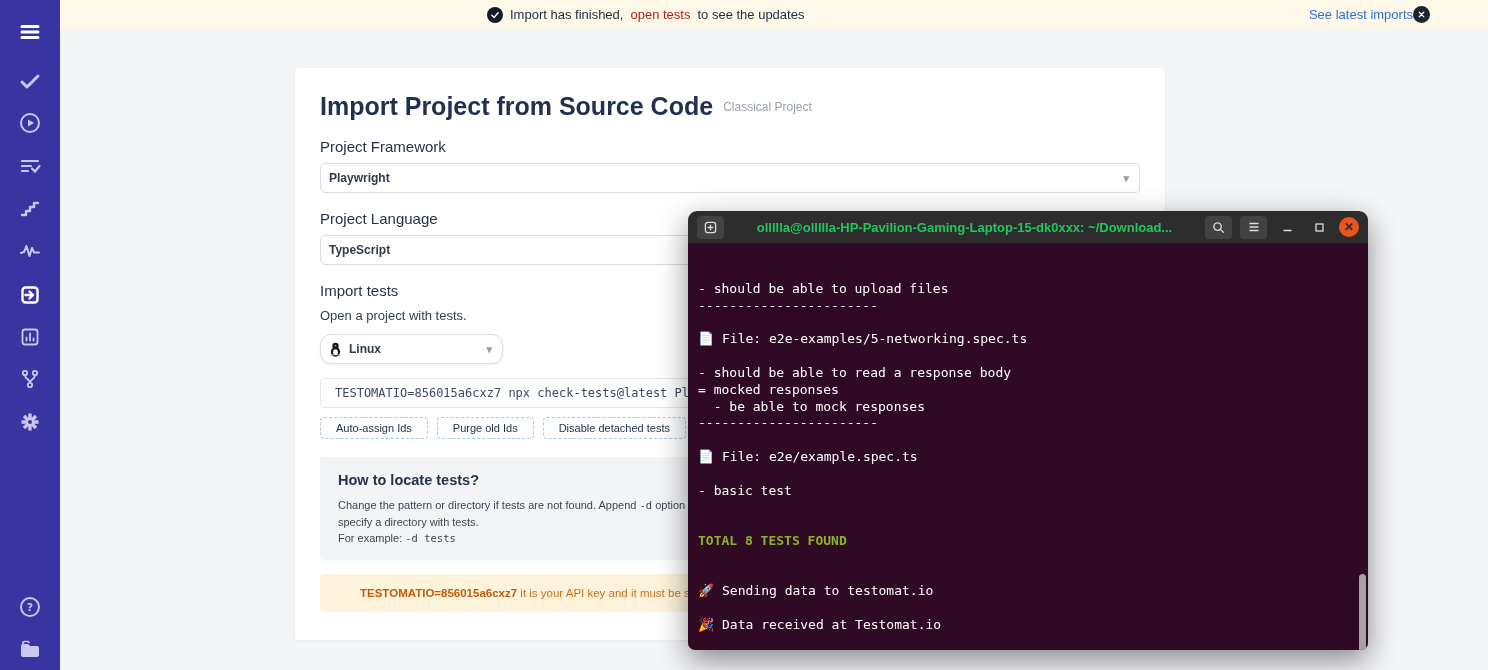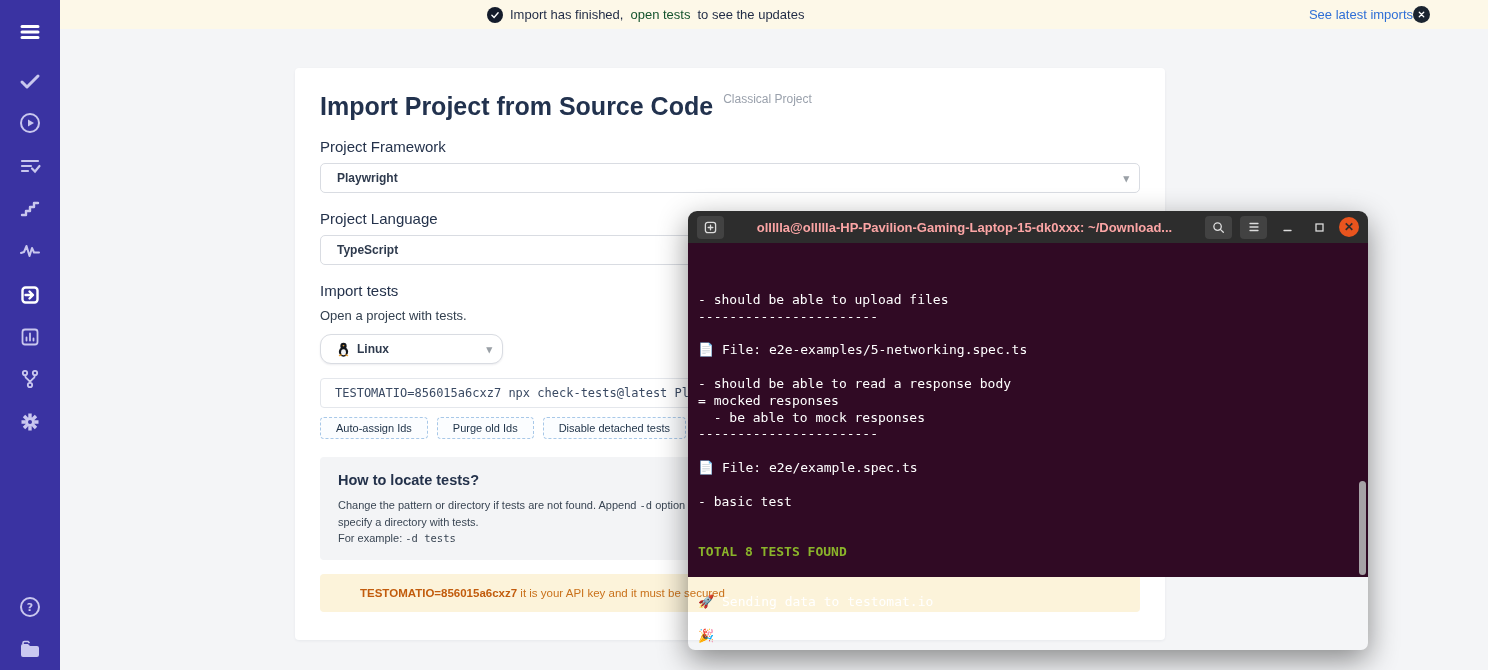--- a/index.html
+++ b/index.html
@@ -4,45 +4,45 @@
 <style>
   * { margin:0; padding:0; box-sizing:border-box; }
   html,body { width:1488px; height:670px; overflow:hidden; background:#f4f5f7;
               font-family:"Liberation Sans", sans-serif; }
 
   
   .notif-bar { position:absolute; left:60px; top:0; width:1428px; height:29px;
                background:#fdf8e8; z-index:5; }
   .notif-msg { position:absolute; left:427px; top:0; height:29px; display:flex;
                align-items:center; gap:7px; font-size:13px; color:#1f2a44; font-weight:normal;}
-  .notif-msg a { color:#14532d; text-decoration:none; cursor:pointer; }
+  .notif-msg a { color:#b91c1c; text-decoration:none; cursor:pointer; }
   .notif-right { position:absolute; right:58px; top:0; height:29px; display:flex;
                  align-items:center; gap:0; }
   .notif-link { color:#2f6fd6; font-size:13px; text-decoration:none; cursor:pointer; }
   .notif-close { width:17px; height:17px; border-radius:50%; background:#1b2430;
                  display:flex; align-items:center; justify-content:center; cursor:pointer; }
   .notif-check { width:16px; height:16px; border-radius:50%; background:#141c2b;
                  display:flex; align-items:center; justify-content:center; }
 
   
   .sidebar { position:absolute; left:0; top:0; width:60px; height:670px;
              background:#3a33a2; z-index:10; }
   .sb-icon { position:absolute; left:18px; width:24px; height:24px; cursor:pointer; }
   .sb-icon svg { width:24px; height:24px; }
 
   
   .card { position:absolute; left:295px; top:68px; width:870px; height:572px;
           background:#ffffff; border-radius:4px; box-shadow:0 1px 3px rgba(20,30,60,.06);
           padding:16px 25px 0 25px; z-index:1; }
-  .h1-row { display:flex; align-items:flex-start; gap:10px; margin-top:8px; }
+  .h1-row { display:flex; align-items:center; gap:10px; margin-top:8px; }
   h1 { font-size:25px; font-weight:bold; color:#22324e; }
   .subtitle { font-size:12px; color:#9aa1ac; }
   h2 { font-size:15px; font-weight:normal; color:#24324b; margin-top:17px; }
   .select { margin-top:8px; height:30px; border:1px solid #d9dce2; border-radius:5px;
-            background:#fff; display:flex; align-items:center; padding:0 12px 0 16px;
+            background:#fff; display:flex; align-items:center; padding:0 12px 0 8px;
             font-size:12px; color:#2e3a4d; font-weight:bold; cursor:pointer; position:relative; }
   .select .caret { position:absolute; right:10px; color:#9aa0a6; font-size:11px; }
   .select-full { width:820px; }
   .select-sm { width:183px; box-shadow:0 1px 2px rgba(20,30,60,.08); border-radius:11px;}
   .desc { margin-top:9px; font-size:13px; color:#33404f; }
   .code-block { margin-top:14px; width:820px; height:30px; border:1px solid #e4e7ec;
                 border-radius:4px; display:flex; align-items:center; padding:0 14px;
                 font-family:"DejaVu Sans Mono", monospace; font-size:12px; color:#3a4a63;
                 white-space:nowrap; overflow:hidden; }
   .tags { margin-top:9px; display:flex; gap:9px; }
@@ -58,28 +58,28 @@
   .warning b { color:#c25c0d;margin-left:16px; }
 
   
   .terminal { position:absolute; left:688px; top:211px; width:680px; height:439px;
               border-radius:9px 9px 7px 7px; overflow:hidden; z-index:20;
               box-shadow:0 10px 30px rgba(0,0,0,.45); }
   .t-titlebar { height:32px; background:#2d2d2d; display:flex; align-items:center;
                 padding:0 9px; gap:8px; }
   .t-btn { width:27px; height:23px; background:#424242; border-radius:4px;
            display:flex; align-items:center; justify-content:center; cursor:pointer; }
-  .t-title { flex:1; text-align:center; font-size:13px; font-weight:bold; color:#fca5a5;
+  .t-title { flex:1; text-align:center; font-size:13px; font-weight:bold; color:#22c55e;
              white-space:nowrap; overflow:hidden; }
   .t-win { width:24px; height:23px; display:flex; align-items:center; justify-content:center;
            cursor:pointer; color:#dcdcdc; }
   .t-close { width:20px; height:20px; border-radius:50%; background:#e9541e;
              display:flex; align-items:center; justify-content:center; cursor:pointer;
              color:#2d2d2d; font-size:12px; font-weight:bold; }
-  .t-body { height:334px; background:#300a24; padding:19px 10px 0 10px;
+  .t-body { height:427px; background:#300a24; padding:8px 10px 0 10px;
             font-family:"DejaVu Sans Mono", monospace; font-size:13px; color:#ffffff;
             white-space:pre; position:relative; }
   .t-line { min-height:16.8px; line-height:16.8px; }
   .t-green { color:#8ab42a; font-weight:bold; }
   .t-scroll { position:absolute; right:2px; bottom:2px; width:7px; height:94px;
               background:#a6a2a6; border-radius:3.5px; cursor:pointer; }
 
   svg { display:block; }
 </style>
 </head>

